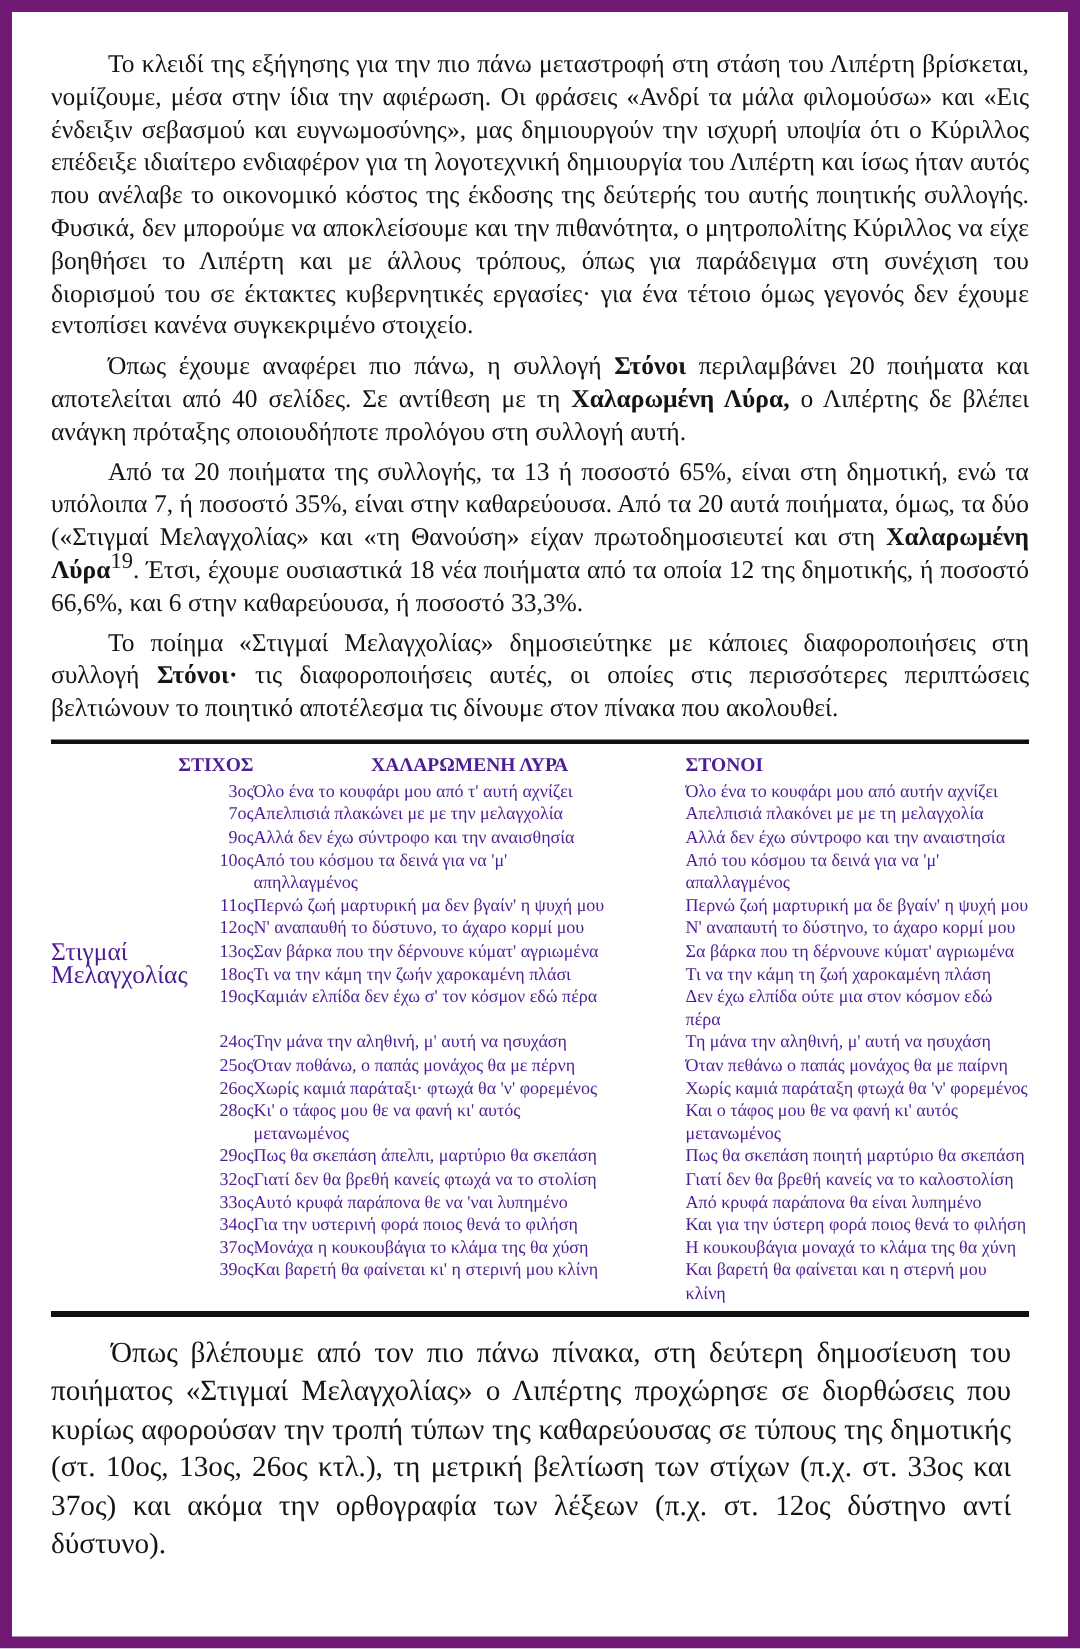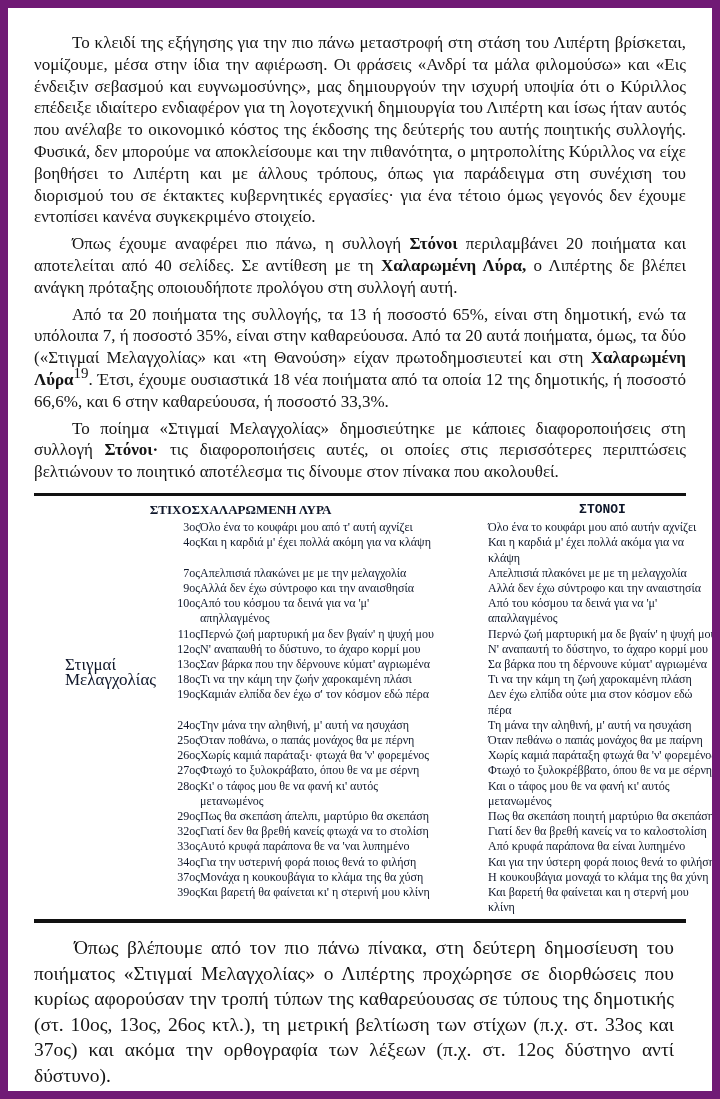--- a/index.html
+++ b/index.html
@@ -29,32 +29,31 @@
     background: #111;
     margin: 10px 0 4px 0;
   }
   .rule-top { height: 3px; margin: 10px 0 4px 0; }
   .rule-bottom { height: 4px; margin: 4px 0 12px 0; }
   table.verses {
     width: 100%;
     border-collapse: collapse;
     font-size: 12px;
     line-height: 15.2px;
-    color: #0f172a;
-    margin-left: 31px;
+    color: #4c1d95;
   }
   table.verses th {
     font-size: 13px;
     font-weight: bold;
     padding: 2px 0 3px 0;
     white-space: nowrap;
   }
   th.th-stixos { text-align: right; width: 124px; }
-  th.th-lyra   { text-align: left; }
-  th.th-stonoi { text-align: center; font-family: Liberation Mono, monospace; }
+  th.th-lyra   { text-align: center; }
+  th.th-stonoi { text-align: left; }
   table.verses td { vertical-align: top; padding: 0; }
   td.c-label { width: 80px; font-size: 17px; }
   td.c-num   { width: 44px; text-align: right; padding-right: 9px; white-space: nowrap; }
   td.c-verse { white-space: pre-line; }
   td.c-lyra  { width: 288px; padding-right: 8px; }
   td.c-stonoi{ }
   p.closing {
     font-size: 19.5px;
     line-height: 25.5px;
     text-align: justify;
@@ -88,26 +87,20 @@
     <tbody>
 
     <tr>
         <td class="c-label"></td>
         <td class="c-num">3ος</td>
         <td class="c-verse c-lyra">Όλο ένα το κουφάρι μου από τ' αυτή αχνίζει</td>
         <td class="c-verse c-stonoi">Όλο ένα το κουφάρι μου από αυτήν αχνίζει</td>
       </tr>
         <tr>
         <td class="c-label"></td>
-        <td class="c-num">4ος</td>
-        <td class="c-verse c-lyra">Και η καρδιά μ' έχει πολλά ακόμη για να κλάψη</td>
-        <td class="c-verse c-stonoi">Και η καρδιά μ' έχει πολλά ακόμα για να κλάψη</td>
-      </tr>
-        <tr>
-        <td class="c-label"></td>
         <td class="c-num">7ος</td>
         <td class="c-verse c-lyra">Απελπισιά πλακώνει με με την μελαγχολία</td>
         <td class="c-verse c-stonoi">Απελπισιά πλακόνει με με τη μελαγχολία</td>
       </tr>
         <tr>
         <td class="c-label"></td>
         <td class="c-num">9ος</td>
         <td class="c-verse c-lyra">Αλλά δεν έχω σύντροφο και την αναισθησία</td>
         <td class="c-verse c-stonoi">Αλλά δεν έχω σύντροφο και την αναιστησία</td>
       </tr>
@@ -162,26 +155,20 @@
         <td class="c-verse c-stonoi">Όταν πεθάνω ο παπάς μονάχος θα με παίρνη</td>
       </tr>
         <tr>
         <td class="c-label"></td>
         <td class="c-num">26ος</td>
         <td class="c-verse c-lyra">Χωρίς καμιά παράταξι· φτωχά θα 'ν' φορεμένος</td>
         <td class="c-verse c-stonoi">Χωρίς καμιά παράταξη φτωχά θα 'ν' φορεμένος</td>
       </tr>
         <tr>
         <td class="c-label"></td>
-        <td class="c-num">27ος</td>
-        <td class="c-verse c-lyra">Φτωχό το ξυλοκράβατο, όπου θε να με σέρνη</td>
-        <td class="c-verse c-stonoi">Φτωχό το ξυλοκρέββατο, όπου θε να με σέρνη</td>
-      </tr>
-        <tr>
-        <td class="c-label"></td>
         <td class="c-num">28ος</td>
         <td class="c-verse c-lyra">Κι' ο τάφος μου θε να φανή κι' αυτός
 μετανωμένος</td>
         <td class="c-verse c-stonoi">Και ο τάφος μου θε να φανή κι' αυτός
 μετανωμένος</td>
       </tr>
         <tr>
         <td class="c-label"></td>
         <td class="c-num">29ος</td>
         <td class="c-verse c-lyra">Πως θα σκεπάση άπελπι, μαρτύριο θα σκεπάση</td>

